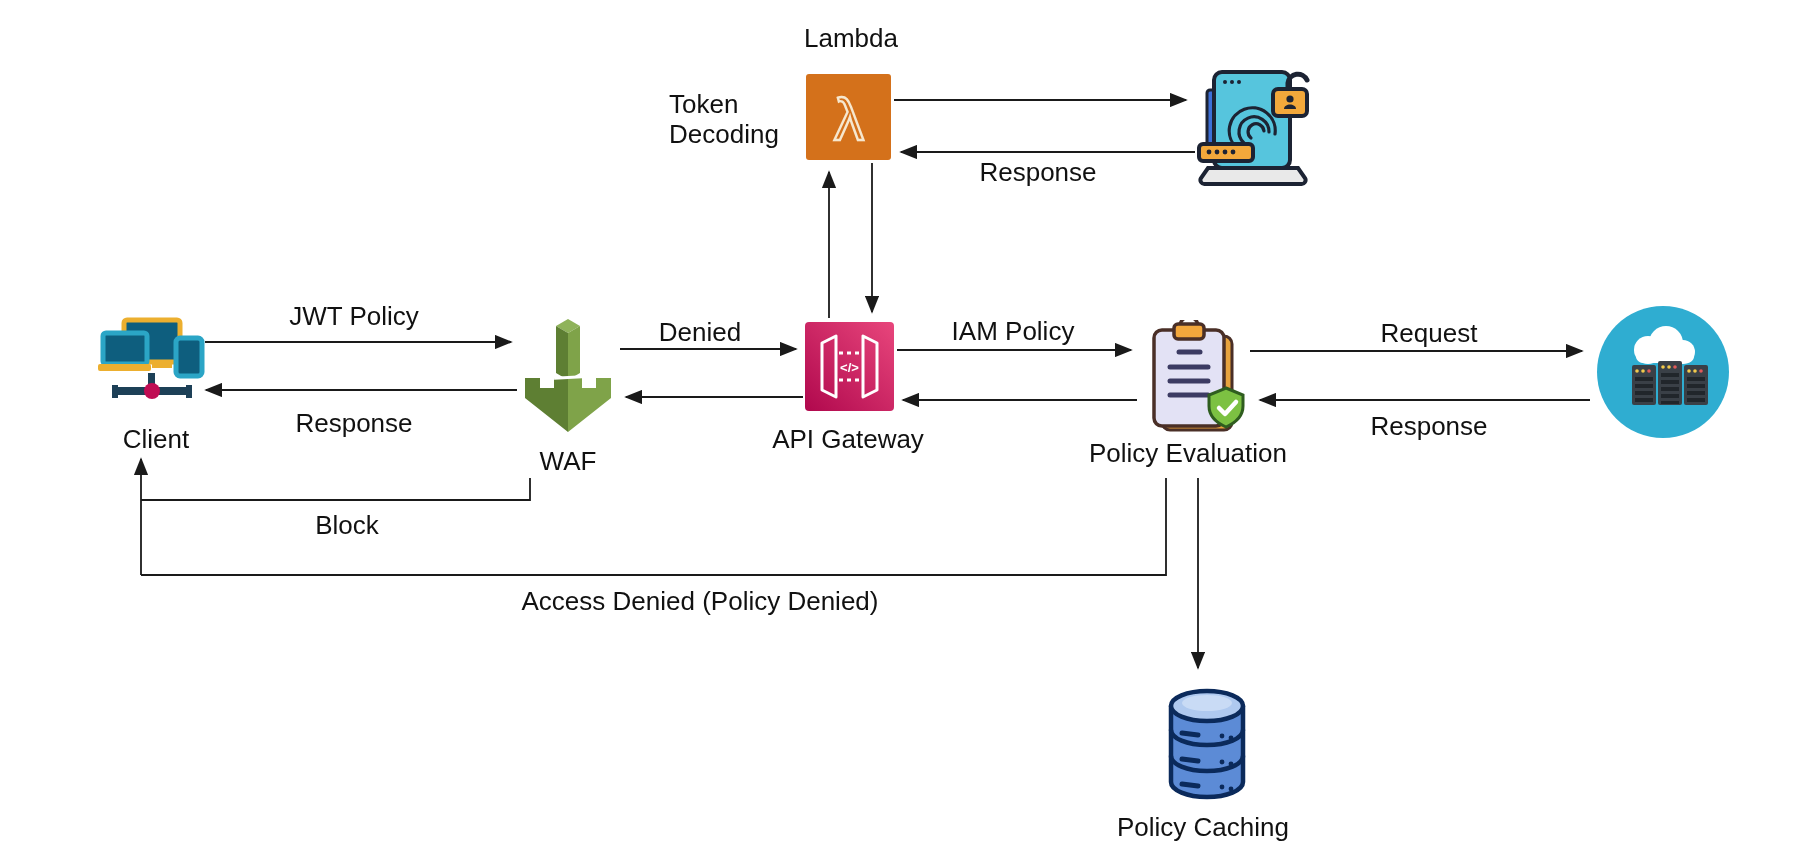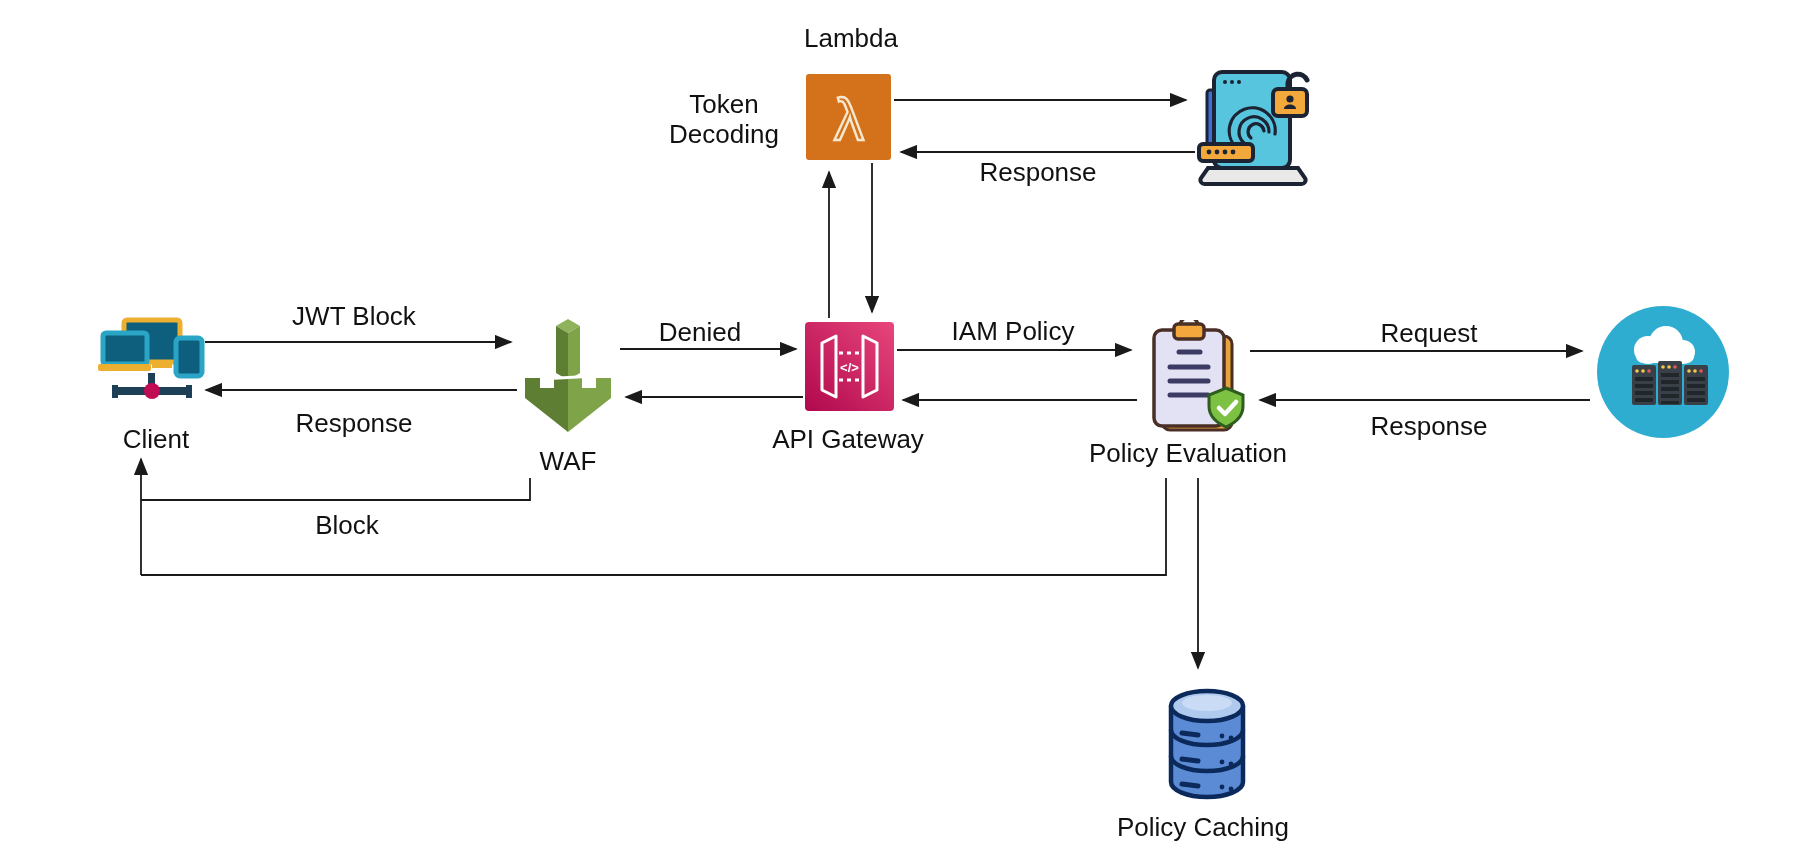--- a/index.html
+++ b/index.html
@@ -5,21 +5,21 @@
   html,body{margin:0;padding:0;background:#ffffff;}
   .canvas{
     position:relative;width:1803px;height:857px;background:#ffffff;overflow:hidden;
     font-family:"Liberation Sans", sans-serif;color:#111;
   }
   .connectors{position:absolute;left:0;top:0;width:1803px;height:857px;pointer-events:none;}
   .icon{position:absolute;}
   .lbl{
     position:absolute;transform:translateX(-50%);
     font-size:26px;line-height:30px;color:#111;
-    white-space:nowrap;text-align:center;
+    white-space:nowrap;text-align:left;
   }
   .ln{display:block;}
 </style>
 </head>
 <body>
 
 <div class="canvas">
 
   <svg class="connectors" viewBox="0 0 1803 857">
     <defs>
@@ -203,22 +203,23 @@
   <div class="lbl" style="left:568px;top:446px">WAF</div>
   <div class="lbl" style="left:848px;top:424px">API Gateway</div>
   <div class="lbl" style="left:1188px;top:438px">Policy Evaluation</div>
   <div class="lbl" style="left:851px;top:23px">Lambda</div>
   <div class="lbl" style="left:1203px;top:812px">Policy Caching</div>
   <div class="lbl" style="left:724px;top:89px">
     <span class="ln">Token</span>
     <span class="ln">Decoding</span>
   </div>
 
-  <div class="lbl" style="left:354px;top:301px">JWT Block</div>
+  <div class="lbl" style="left:354px;top:301px">JWT Policy</div>
   <div class="lbl" style="left:354px;top:408px">Response</div>
   <div class="lbl" style="left:700px;top:317px">Denied</div>
   <div class="lbl" style="left:347px;top:510px">Block</div>
   <div class="lbl" style="left:1013px;top:316px">IAM Policy</div>
   <div class="lbl" style="left:1038px;top:157px">Response</div>
   <div class="lbl" style="left:1429px;top:318px">Request</div>
   <div class="lbl" style="left:1429px;top:411px">Response</div>
+  <div class="lbl" style="left:700px;top:586px">Access Denied (Policy Denied)</div>
 
 </div>
 
 </body></html>

